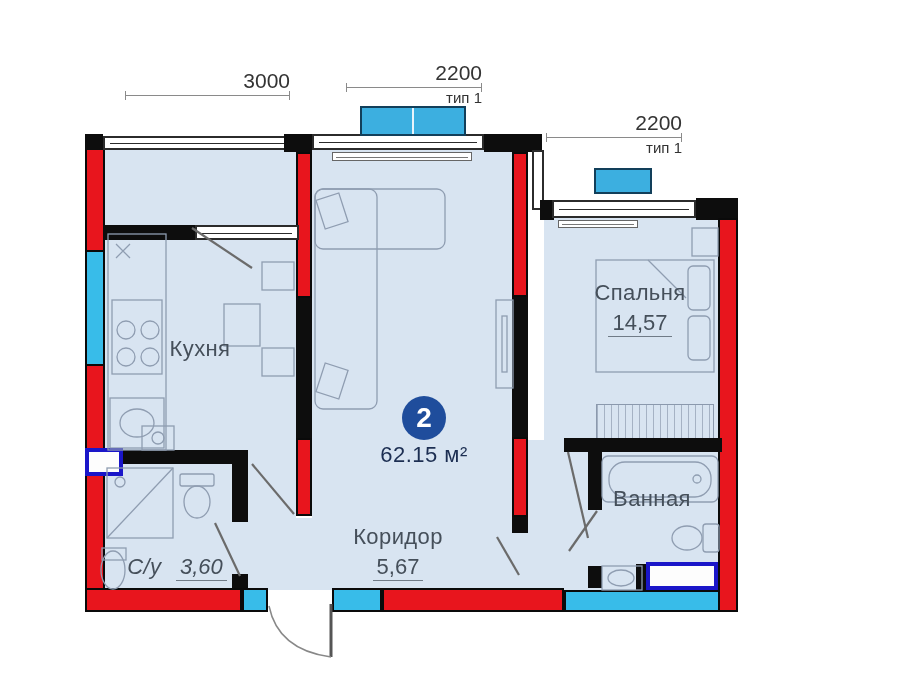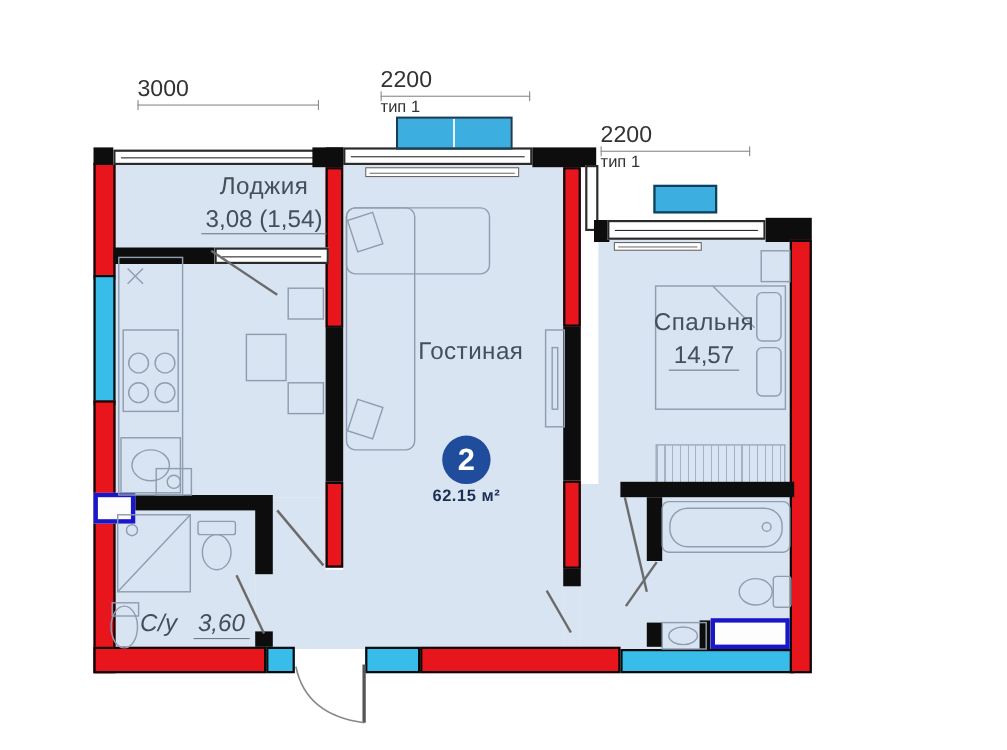--- a/index.html
+++ b/index.html
@@ -12,38 +12,38 @@
   .blk{background:#0d0d0d;}
   .glz{background:#fff;border:2px solid #2b2b2b;}
   .glz i{position:absolute;left:5px;right:5px;top:50%;height:1px;background:#2b2b2b;}
   .navybox{border:4px solid #1a16c9;background:#fdfdfd;}
   .rfill{background:#d8e4f1;}
   .radiator{background:#fff;border:1px solid #666;}
   .radiator i{position:absolute;left:3px;right:3px;top:50%;height:1px;background:#777;}
   .wardrobe{border:1px solid #8b99ad;
     background:repeating-linear-gradient(90deg,#a5b2c4 0 1px,rgba(0,0,0,0) 1px 7px);}
   
-  .dim{position:absolute;text-align:left;color:#333;}
+  .dim{position:absolute;text-align:right;color:#333;}
   .dim .dv{font-size:21px;line-height:22px;}
   .dim .dl{height:1px;background:#8a8a8a;position:relative;margin:3px 0 2px;}
   .dim .dl s{position:absolute;width:1px;height:9px;background:#8a8a8a;top:-4px;}
   .dim .dl s.l{left:0;} .dim .dl s.r{right:0;}
   .dim .dt{font-size:15px;line-height:16px;}
   
   .balc{border:2px solid #123f5a;background:#3cafe0;}
   .balc.split{background:linear-gradient(90deg,#3cafe0 0 49%,#e8f4fb 49% 51%,#3cafe0 51% 100%);}
   
   .room-label{position:absolute;text-align:center;color:#454f5a;z-index:9;}
   .room-label .rname{font-size:22px;line-height:25px;letter-spacing:.4px;}
   .room-label .rval{font-size:22px;line-height:25px;margin-top:5px;}
   .room-label .rval span{border-bottom:1.5px solid #707b87;padding:0 4px 1px;}
   .room-label.inline .rname,.room-label.inline .rval{display:inline-block;margin:0 5px;font-style:italic;}
   .badge{position:absolute;width:44px;height:44px;border-radius:50%;background:#1f4d9c;
          color:#fff;font-size:28px;font-weight:bold;line-height:44px;text-align:center;z-index:9;}
-  .total{position:absolute;text-align:center;font-size:15px;font-weight:bold;
+  .total{position:absolute;text-align:center;font-size:22px;font-weight:normal;
          color:#1c2e52;letter-spacing:.5px;z-index:9;}
   svg.layer{position:absolute;left:0;top:0;z-index:8;}
   .zwall{z-index:5;} .zfill{z-index:1;} .zdec{z-index:2;} .ztop{z-index:10;}
 </style>
 </head>
 <body>
 
 <div id="stage">
 
   <div class="abs rfill zfill" style="left:103px;top:148px;width:196px;height:79px"></div>
@@ -226,36 +226,37 @@
     <div class="dl">
         <s class="l"></s>
         <s class="r"></s>
       </div>
     <div class="dt">тип 1</div>
   </div>
 
   <div class="abs balc split ztop" style="left:360px;top:106px;width:106px;height:30px"></div>
   <div class="abs balc ztop" style="left:594px;top:168px;width:58px;height:26px"></div>
 
-  <div class="room-label" style="left:158px;top:156px;width:164px">
-    <div class="rname">Лоджия</div>
-    <div class="rval"><span>3,08 (1,54)</span></div>
-  </div>
   <div class="room-label" style="left:120px;top:336px;width:160px">
+    <div class="rname">Кухня</div>
   </div>
   <div class="room-label" style="left:348px;top:306px;width:160px">
-    <div class="rname">Гостиная</div>
   </div>
   <div class="room-label" style="left:560px;top:280px;width:160px">
     <div class="rname">Спальня</div>
     <div class="rval"><span>14,57</span></div>
   </div>
   <div class="room-label" style="left:587px;top:486px;width:130px">
+    <div class="rname">Ванная</div>
   </div>
   <div class="room-label inline" style="left:112px;top:554px;width:130px">
     <div class="rname">С/у</div>
     <div class="rval"><span>3,60</span></div>
   </div>
+  <div class="room-label" style="left:318px;top:524px;width:160px">
+    <div class="rname">Коридор</div>
+    <div class="rval"><span>5,67</span></div>
+  </div>
 
   <div class="badge" style="left:402px;top:396px">2</div>
   <div class="total" style="left:354px;top:442px;width:140px">62.15 м²</div>
 
 </div>
 
 </body></html>

